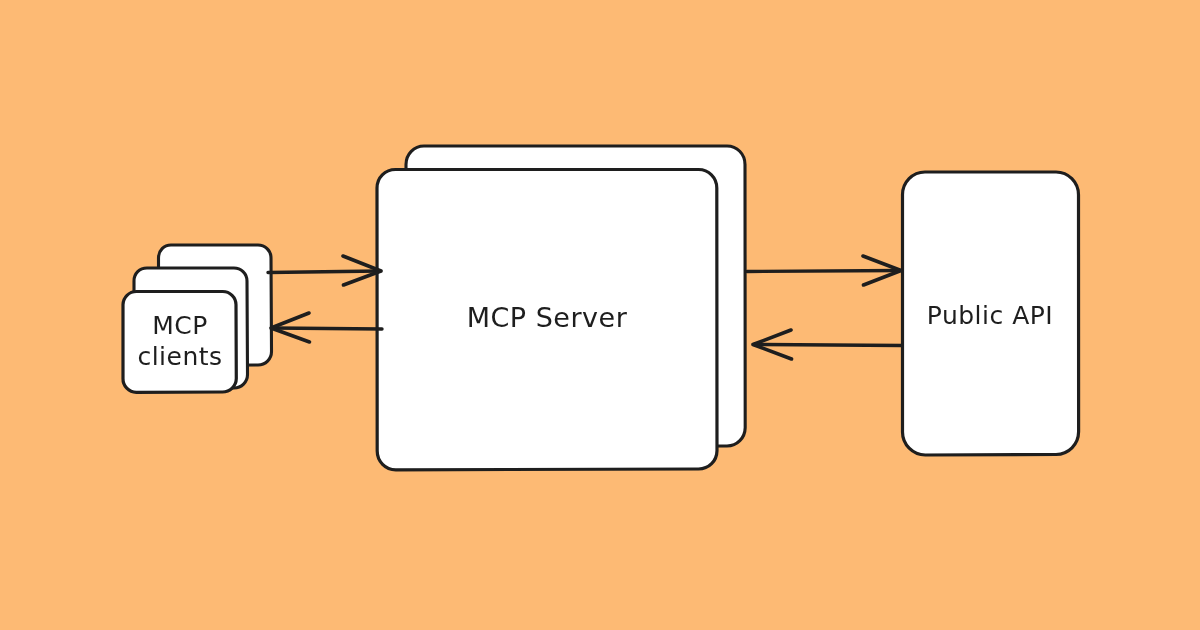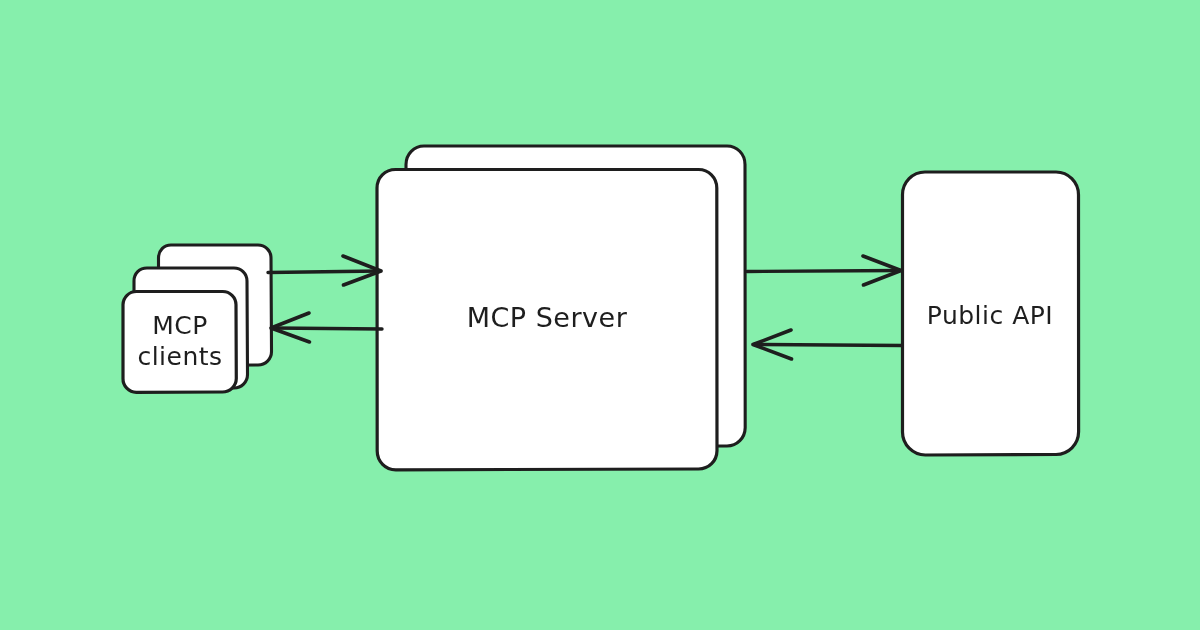--- a/index.html
+++ b/index.html
@@ -11,21 +11,21 @@
   body {
     width: 1200px;
     height: 630px;
     overflow: hidden;
     font-family: "DejaVu Sans", sans-serif;
   }
   #diagram-canvas {
     position: relative;
     width: 1200px;
     height: 630px;
-    background: #86efac;
+    background: #fdba74;
   }
   #diagram-svg {
     position: absolute;
     top: 0;
     left: 0;
     width: 1200px;
     height: 630px;
     display: block;
   }
   .node-label {

